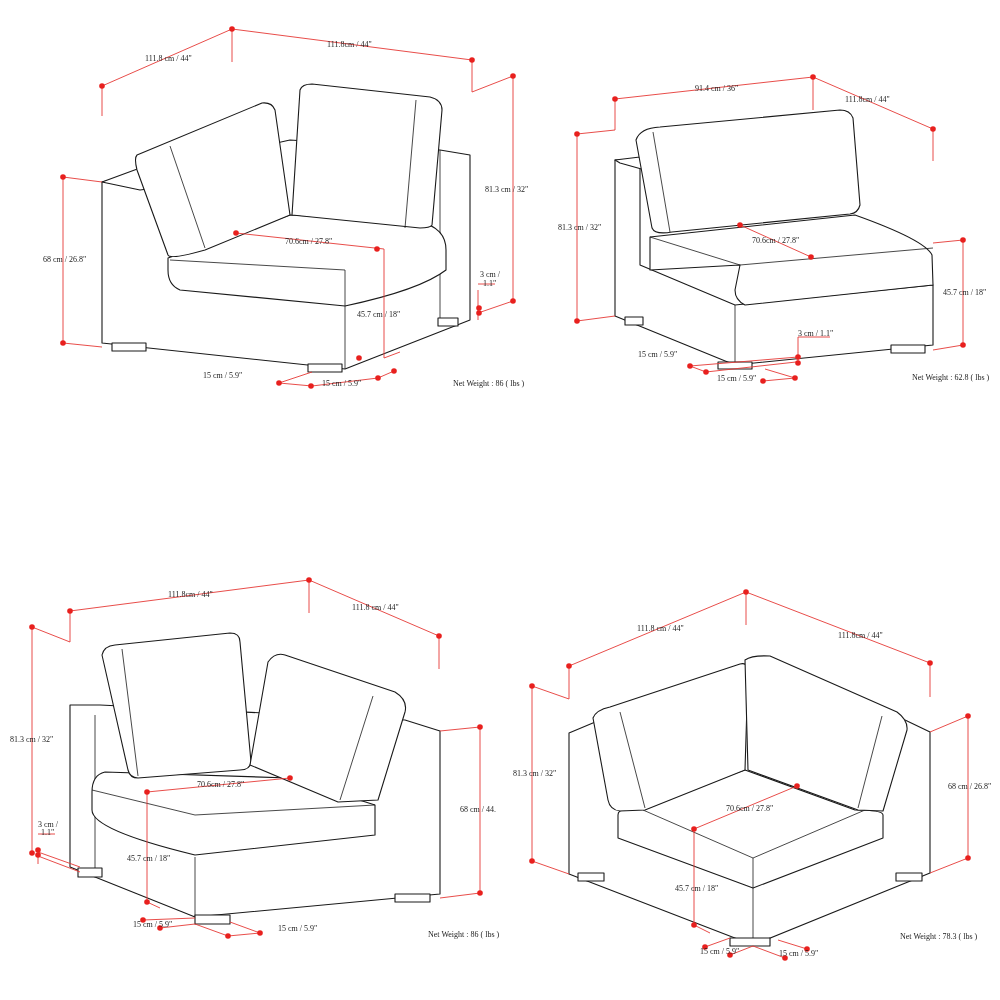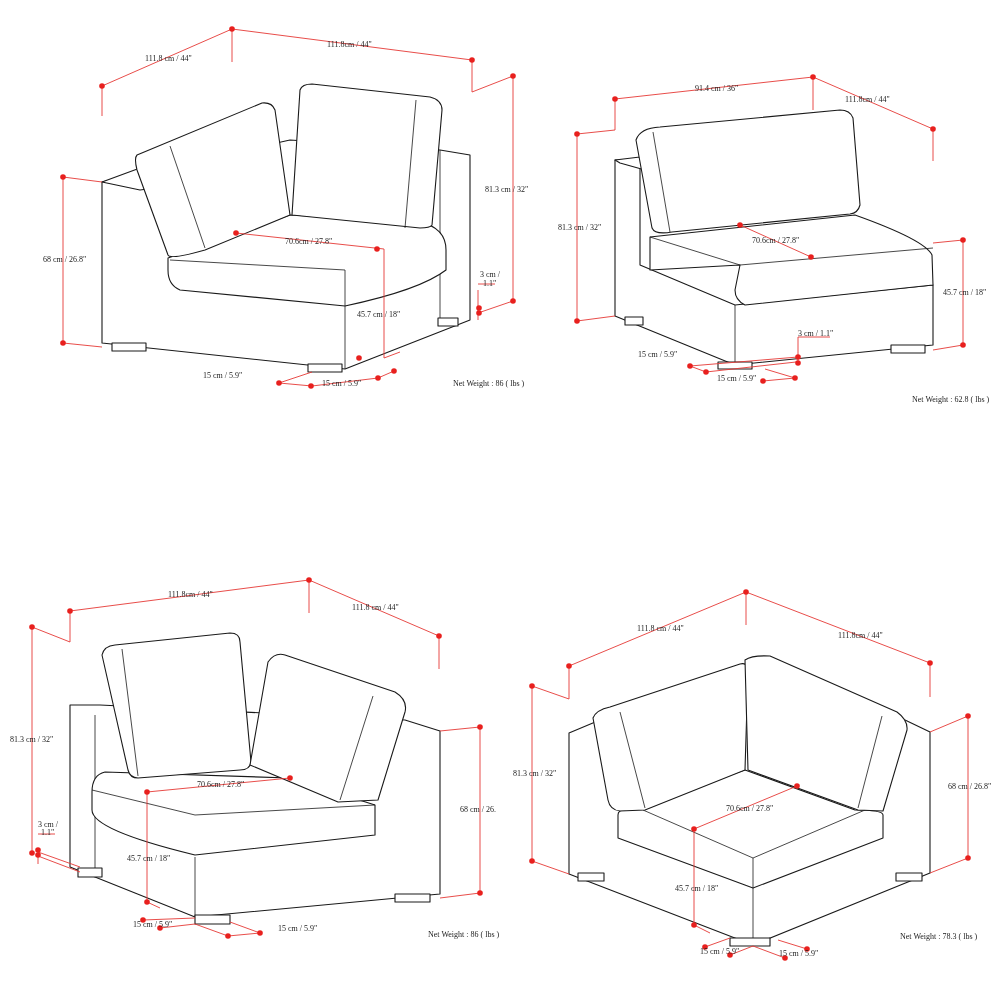--- a/index.html
+++ b/index.html
@@ -250,26 +250,26 @@
 <div class="lbl wt" style="left:453px;top:380px;">Net Weight : 86 ( lbs )</div>
 
 <div class="lbl" style="left:695px;top:85px;">91.4 cm / 36"</div>
 <div class="lbl" style="left:845px;top:96px;">111.8cm / 44"</div>
 <div class="lbl" style="left:558px;top:224px;">81.3 cm / 32"</div>
 <div class="lbl" style="left:752px;top:237px;">70.6cm / 27.8"</div>
 <div class="lbl" style="left:943px;top:289px;">45.7 cm / 18"</div>
 <div class="lbl" style="left:798px;top:330px;">3 cm / 1.1"</div>
 <div class="lbl" style="left:638px;top:351px;">15 cm / 5.9"</div>
 <div class="lbl" style="left:717px;top:375px;">15 cm / 5.9"</div>
-<div class="lbl wt" style="left:912px;top:374px;margin-top:22px;">Net Weight : 62.8 ( lbs )</div>
+<div class="lbl wt" style="left:912px;top:374px;">Net Weight : 62.8 ( lbs )</div>
 
 <div class="lbl" style="left:168px;top:591px;">111.8cm / 44"</div>
 <div class="lbl" style="left:352px;top:604px;">111.8 cm / 44"</div>
 <div class="lbl" style="left:10px;top:736px;">81.3 cm / 32"</div>
-<div class="lbl" style="left:460px;top:806px;">68 cm / 26.</div>
+<div class="lbl" style="left:460px;top:806px;">68 cm / 44.</div>
 <div class="lbl" style="left:197px;top:781px;">70.6cm / 27.8"</div>
 <div class="lbl" style="left:127px;top:855px;">45.7 cm / 18"</div>
 <div class="lbl" style="left:38px;top:821px;">3 cm /</div>
 <div class="lbl" style="left:41px;top:829px;">1.1"</div>
 <div class="lbl" style="left:133px;top:921px;">15 cm / 5.9"</div>
 <div class="lbl" style="left:278px;top:925px;">15 cm / 5.9"</div>
 <div class="lbl wt" style="left:428px;top:931px;">Net Weight : 86 ( lbs )</div>
 
 <div class="lbl" style="left:637px;top:625px;">111.8 cm / 44"</div>
 <div class="lbl" style="left:838px;top:632px;">111.8cm / 44"</div>

